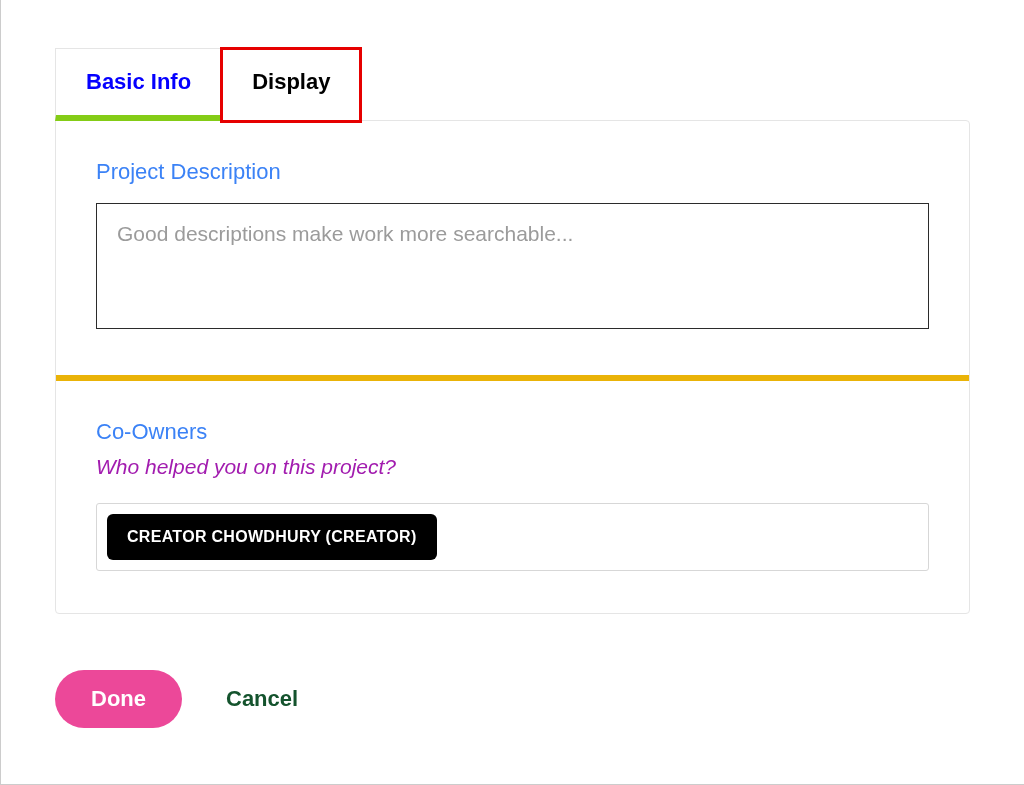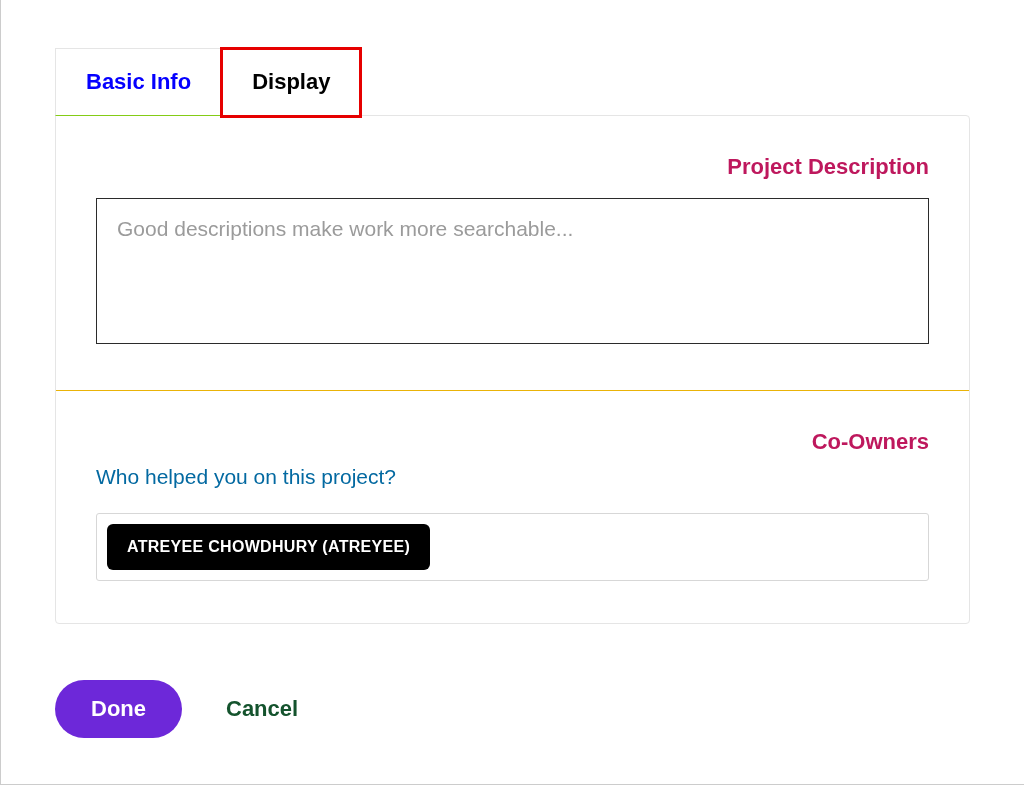--- a/index.html
+++ b/index.html
@@ -31,21 +31,21 @@
       font-weight: 700;
       color: #000000;
       background: #fff;
       border: 1px solid #e5e5e5;
       border-bottom: none;
       cursor: pointer;
       margin-right: -1px;
     }
     .tab.active {
       color: #0500ff;
-      border-bottom: 1px solid #84cc16;
+      border-bottom: 6px solid #84cc16;
       position: relative;
     }
     .tab.highlighted {
       position: relative;
     }
     .tab.highlighted::before {
       content: "";
       position: absolute;
       top: -2px;
       left: -2px;
@@ -59,38 +59,38 @@
       border-radius: 0 4px 4px 4px;
       margin-top: -1px;
       position: relative;
       z-index: 1;
       background: #fff;
     }
     .section {
       padding: 38px 40px 42px 40px;
     }
     .section + .section {
-      border-top: 1px solid #eab308;
+      border-top: 6px solid #eab308;
     }
     .section-title {
       font-size: 22px;
-      font-weight: 700;
-      color: #be185d;
+      font-weight: 400;
+      color: #3b82f6;
       margin-bottom: 18px;
-      text-align: right;
     }
     .section-subtitle {
       font-size: 21px;
-      color: #0369a1;
+      color: #a21caf;
       margin-top: -8px;
       margin-bottom: 24px;
+      font-style: italic;
     }
     .textarea {
       width: 100%;
-      height: 146px;
+      height: 126px;
       border: 1px solid #2b2b2b;
       padding: 18px 20px;
       font-size: 21px;
       color: #000;
       font-family: inherit;
       resize: none;
       outline: none;
     }
     .textarea::placeholder {
       color: #9b9b9b;
@@ -114,21 +114,21 @@
       border-radius: 6px;
     }
     .footer {
       display: flex;
       align-items: center;
       gap: 44px;
       margin-top: 56px;
       padding-left: 0;
     }
     .btn-primary {
-      background: #6d28d9;
+      background: #ec4899;
       color: #fff;
       font-size: 22px;
       font-weight: 700;
       border: none;
       padding: 16px 36px;
       border-radius: 999px;
       cursor: pointer;
     }
     .btn-link {
       background: none;
@@ -151,21 +151,21 @@
   <div class="panel">
     <div class="section">
       <div class="section-title">Project Description</div>
       <textarea class="textarea" placeholder="Good descriptions make work more searchable..." style=""></textarea>
     </div>
 
     <div class="section">
       <div class="section-title">Co-Owners</div>
       <div class="section-subtitle">Who helped you on this project?</div>
       <div class="chip-box">
-        <span class="chip">ATREYEE CHOWDHURY (ATREYEE)</span>
+        <span class="chip">CREATOR CHOWDHURY (CREATOR)</span>
       </div>
     </div>
   </div>
 
   <div class="footer">
     <button class="btn-primary">Done</button>
     <button class="btn-link">Cancel</button>
   </div>
 </div>
 

